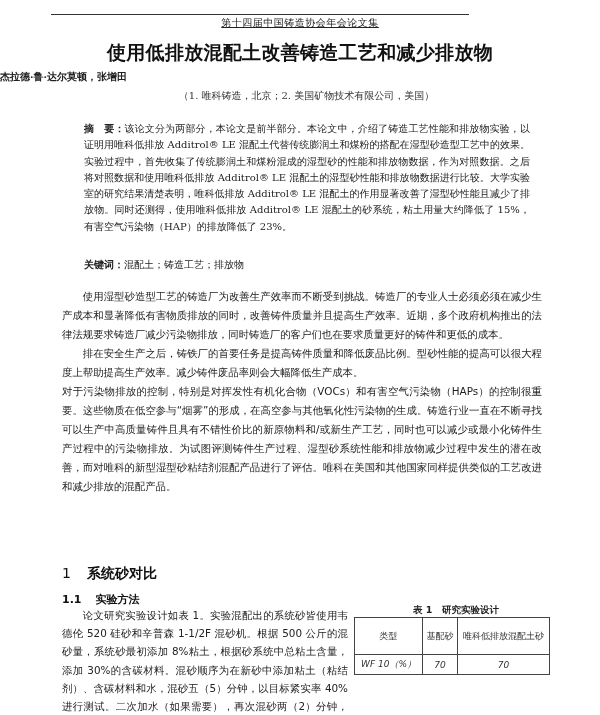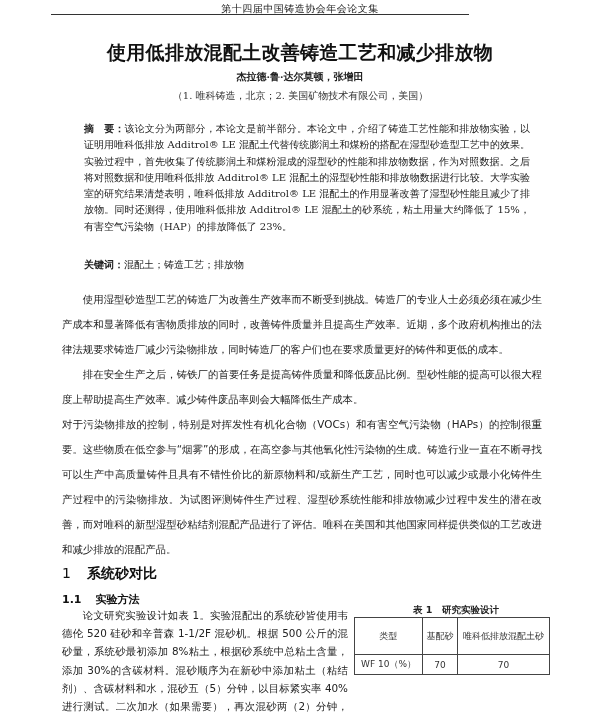--- a/index.html
+++ b/index.html
@@ -2,52 +2,52 @@
 <html><head>
 <meta charset="utf-8">
 <style>
   html, body { margin: 0; padding: 0; background: #ffffff; }
   body {
     width: 600px; height: 715px; position: relative; overflow: hidden;
     font-family: "DejaVu Serif", "Liberation Serif", serif;
     color: #1a1a1a;
   }
   .running-head {
-    position: absolute; left: 0; top: 2px; width: 600px; text-align: center;
-    font-size: 10px; letter-spacing: 0.5px; color: #222;
+    position: absolute; left: 0; top: 16px; width: 600px; text-align: center;
+    font-size: 10px; letter-spacing: 0.5px; color: #222; text-decoration: underline;
   }
   .head-rule {
     position: absolute; left: 51px; top: 14px; width: 418px; height: 1px; background: #333;
   }
   .title {
     position: absolute; left: 0; top: 40px; width: 600px; text-align: center;
     font-family: "DejaVu Sans", "Liberation Sans", sans-serif;
     font-size: 19px; font-weight: bold; letter-spacing: 0.3px; color: #111;
   }
   .authors {
-    position: absolute; left: 0; top: 70px; width: 600px; text-align: center;
+    position: absolute; left: 0; top: 70px; width: 600px; text-align: left;
     font-size: 10px; font-weight: bold; color: #222;
   }
   .affil {
-    position: absolute; left: 6px; top: 89px; width: 589px; text-align: center;
+    position: absolute; left: 12px; top: 89px; width: 589px; text-align: center;
     font-size: 10px; color: #333;
   }
   .abstract {
     position: absolute; left: 84px; top: 121px; width: 446px;
     font-size: 10px; line-height: 16.3px; color: #222; text-align: justify;
   }
   .abstract .label, .keywords .label { font-weight: bold; }
   .keywords {
     position: absolute; left: 84px; top: 258px; width: 446px;
     font-size: 10px; color: #222;
   }
   .body-text {
     position: absolute; left: 62px; top: 287px; width: 480px;
     font-family: "DejaVu Sans", "Liberation Sans", sans-serif;
-    font-size: 10.4px; line-height: 25px; color: #222; text-align: justify;
+    font-size: 10.4px; line-height: 19px; color: #222; text-align: justify;
   }
   .body-text p { margin: 0; }
   .body-text p.indent { text-indent: 2em; }
   .sec-heading {
     position: absolute; left: 62px; top: 565px;
     font-family: "DejaVu Sans", "Liberation Sans", sans-serif;
     font-size: 14px; font-weight: bold; color: #111;
   }
   .sec-heading .num { font-weight: normal; margin-right: 16px; }
   .subsec-heading {
@@ -70,21 +70,21 @@
   table.design {
     position: absolute; left: 354px; top: 617px; width: 196px;
     border-collapse: collapse;
     font-family: "DejaVu Sans", "Liberation Sans", sans-serif;
     font-size: 9px; color: #333;
   }
   table.design td, table.design th {
     border: 1px solid #444; text-align: center; font-weight: normal; padding: 0 3px;
   }
   table.design tr.hdr th { height: 36px; }
-  table.design tr.row td { height: 19px; }
+  table.design tr.row td { height: 19px; font-style: italic; }
   table.design td.first { text-align: left; padding-left: 6px; }
 </style>
 </head>
 <body>
 
 <div class="running-head">第十四届中国铸造协会年会论文集</div>
 <div class="head-rule"></div>
 
 <div class="title">使用低排放混配土改善铸造工艺和减少排放物</div>
 <div class="authors">杰拉德·鲁·达尔莫顿，张增田</div>

